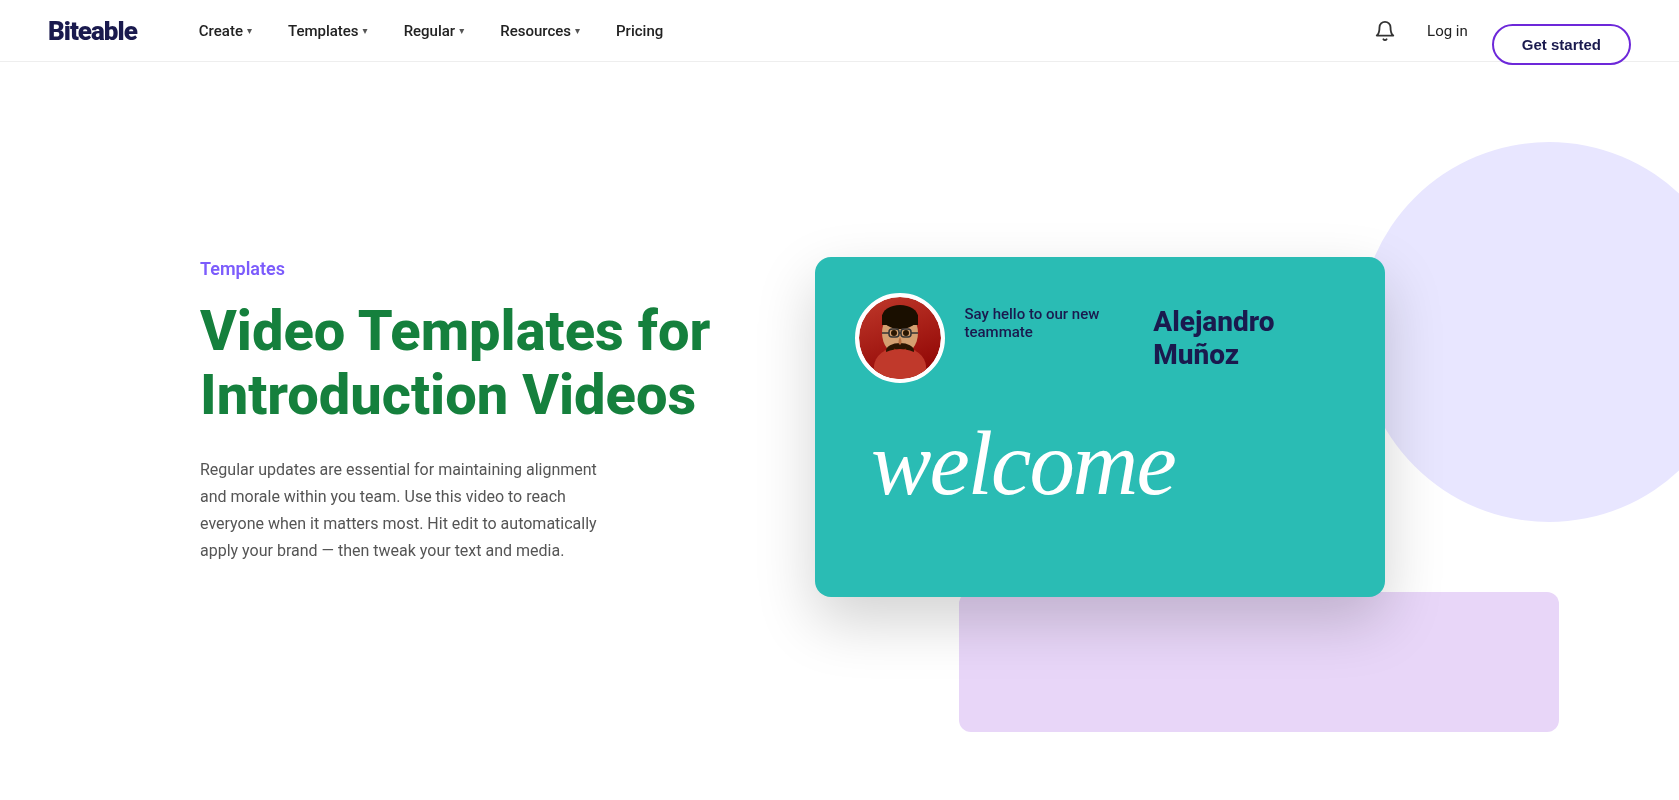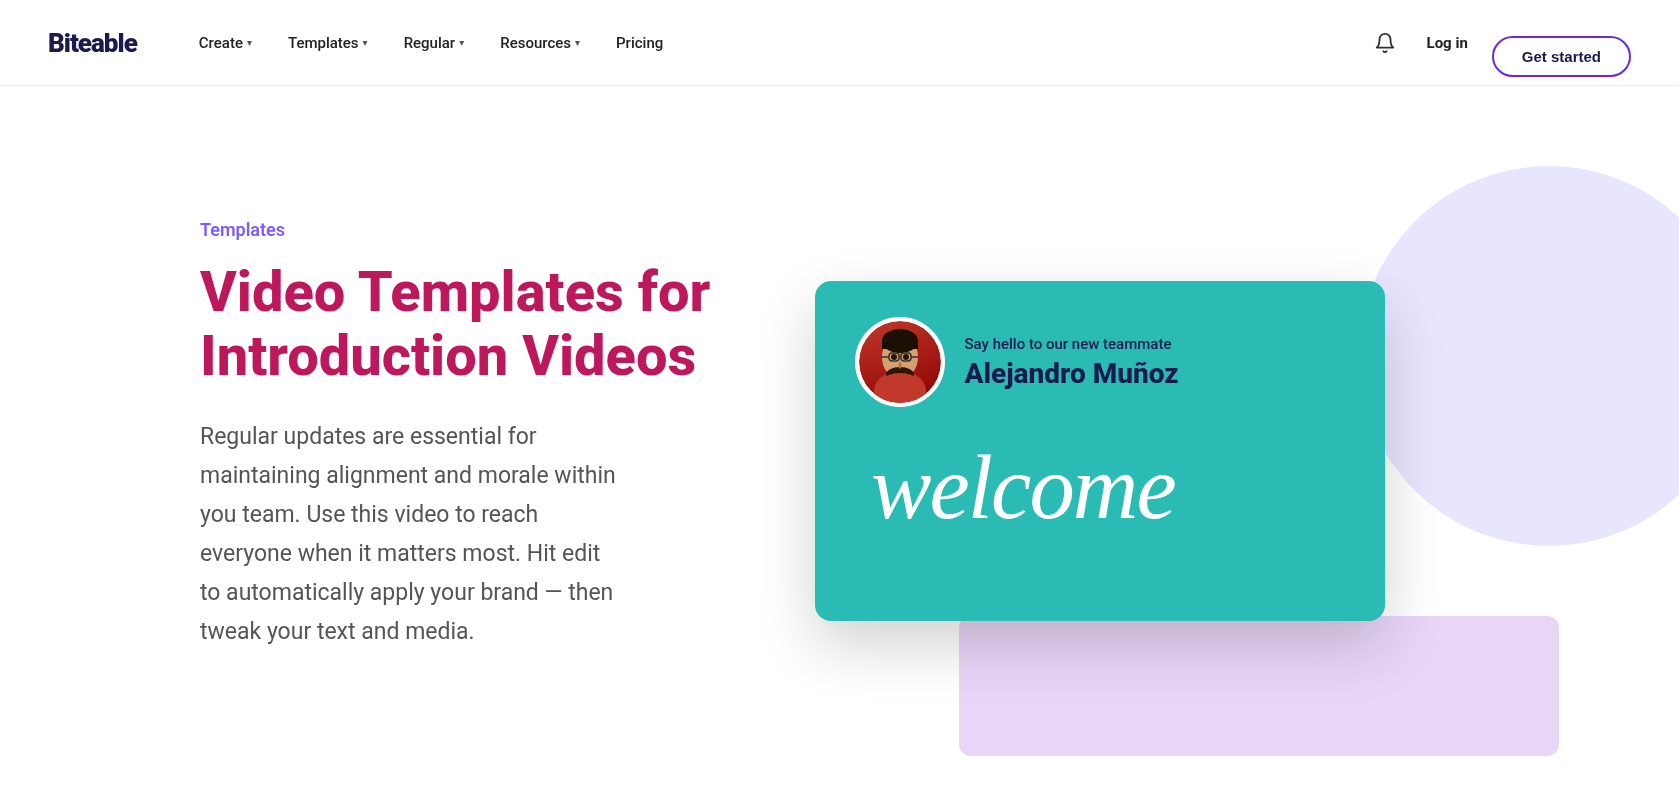--- a/index.html
+++ b/index.html
@@ -3,21 +3,21 @@
   <meta charset="utf-8">
   <style>
     * { margin: 0; padding: 0; box-sizing: border-box; }
     body { font-family: -apple-system, BlinkMacSystemFont, 'Segoe UI', Roboto, sans-serif; background: #fff; width: 1679px; min-height: 800px; overflow-x: hidden; }
 
     
     .navbar {
       display: flex;
       align-items: center;
       padding: 0 48px;
-      height: 86px;
+      height: 62px;
       border-bottom: 1px solid #eee;
       background: #fff;
       position: relative;
       z-index: 10;
     }
     .nav-logo {
       font-size: 26px;
       font-weight: 900;
       color: #1a1a4e;
       margin-right: 48px;
@@ -57,21 +57,21 @@
       align-items: center;
       justify-content: center;
       cursor: pointer;
       font-size: 20px;
       color: #333;
     }
     .nav-login {
       font-size: 15px;
       color: #222;
       cursor: pointer;
-      font-weight: 700;
+      font-weight: 400;
     }
     .nav-get-started {
       border: 2px solid #6d28d9;
       border-radius: 50px;
       padding: 10px 28px;
       font-size: 15px;
       font-weight: 600;
       color: #1a1a4e;
       cursor: pointer;
       background: #fff;
@@ -95,26 +95,26 @@
     }
     .hero-label {
       font-size: 18px;
       color: #7c5cfc;
       font-weight: 600;
       margin-bottom: 20px;
     }
     .hero-title {
       font-size: 56px;
       font-weight: 800;
-      color: #be185d;
+      color: #15803d;
       line-height: 1.15;
       margin-bottom: 28px;
     }
     .hero-desc {
-      font-size: 23px;
+      font-size: 16px;
       color: #555;
       line-height: 1.7;
       margin-bottom: 32px;
       max-width: 420px;
     }
     .hero-cta {
       background: linear-gradient(135deg, #7c5cfc, #9b7bfe);
       color: #fff;
       border: none;
       border-radius: 50px;
@@ -233,21 +233,21 @@
       left: 50%;
       transform: translateX(-50%);
       width: 52px;
       height: 40px;
       border-radius: 50% 50% 0 0;
       background: #c0392b;
     }
 
     .card-text-block {
       display: flex;
-      flex-direction: column;
+      flex-direction: row;
       gap: 4px;
     }
     .card-subtitle {
       font-size: 15px;
       color: #1a1a4e;
       font-weight: 500;
     }
     .card-name {
       font-size: 28px;
       font-weight: 800;

